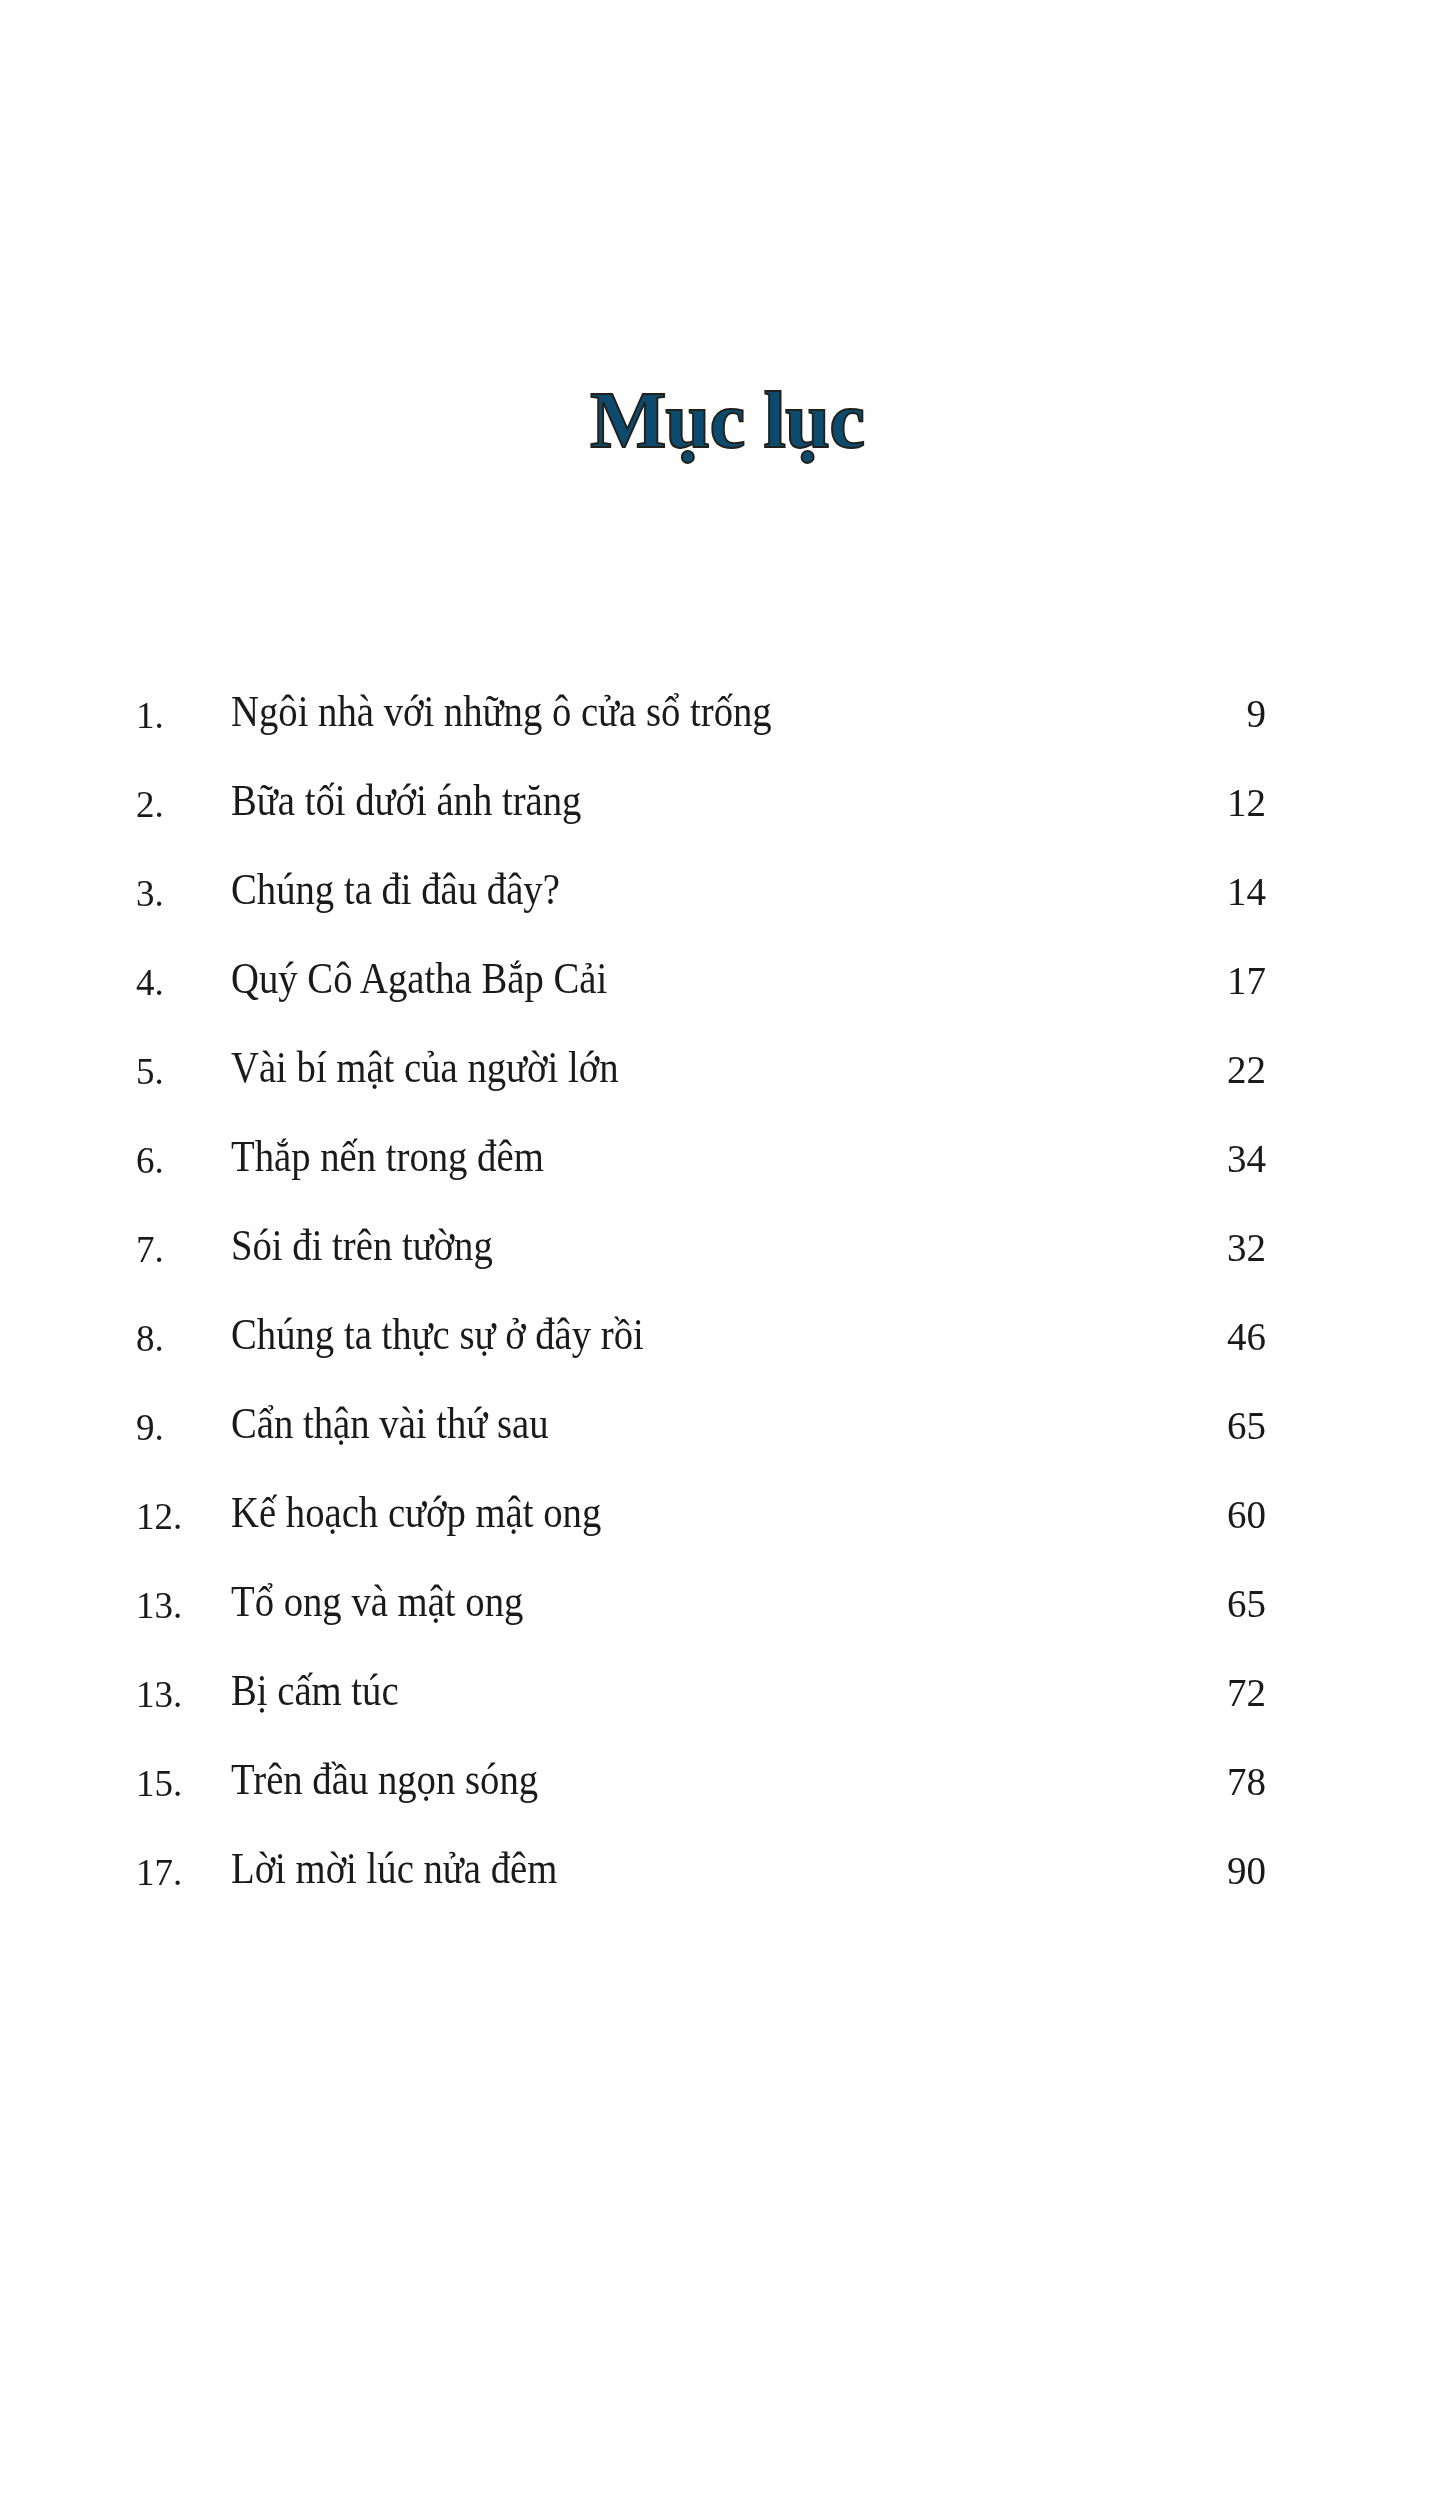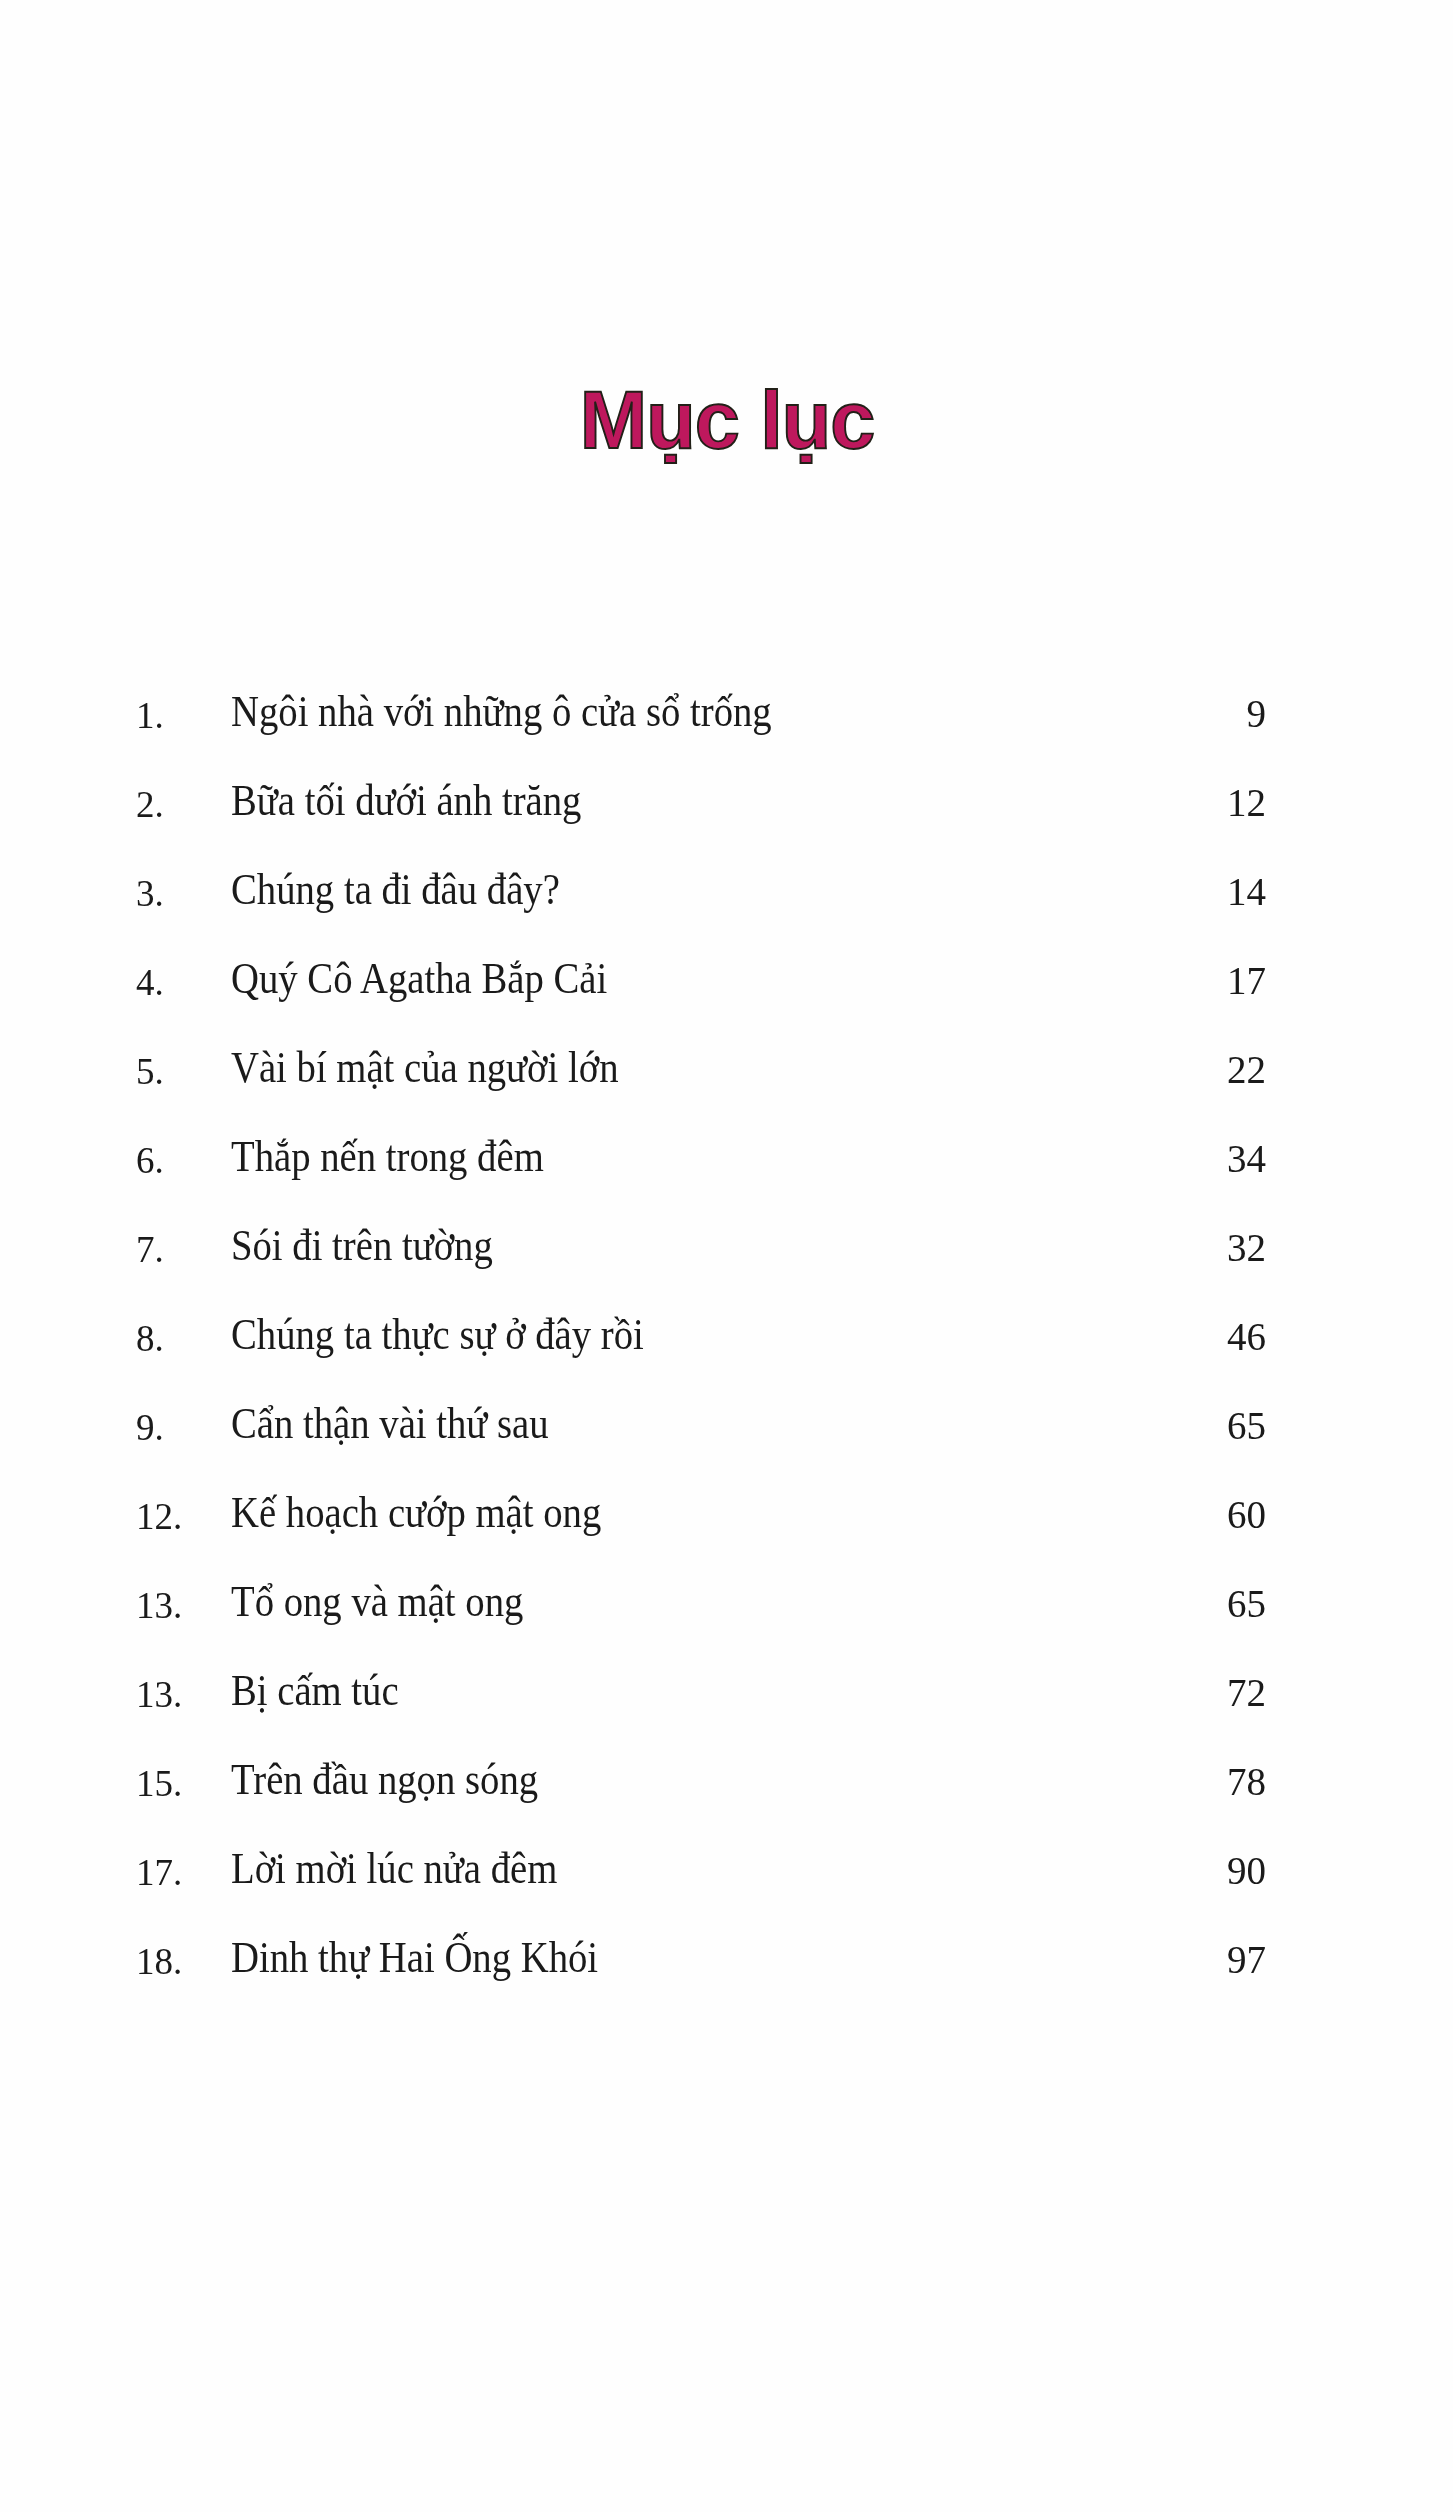--- a/index.html
+++ b/index.html
@@ -4,22 +4,22 @@
   <style>
     html, body { margin: 0; padding: 0; }
     body {
       width: 1454px; height: 2512px; background: #fefefe;
       position: relative; overflow: hidden;
       font-family: "Liberation Serif", "DejaVu Serif", serif; color: #1a1a1a;
     }
     .page-title {
       position: absolute; left: 0; right: 0; top: 320px;
       text-align: center; padding-left: 0;
-      font-family: Liberation Sans, sans-serif; font-weight: bold;
-      font-size: 81px; letter-spacing: -1px; color: #be185d;
+      font-family: Liberation Serif, serif; font-weight: bold;
+      font-size: 81px; letter-spacing: -1px; color: #0c4a6e;
       -webkit-text-stroke: 1.9px #222018;
     }
     .toc {
       position: absolute; left: 0; top: 667px; width: 1454px;
       margin: 0; padding: 0; list-style: none;
     }
     .toc-row {
       position: relative; height: 89px;
       font-size: 45px; line-height: 89px;
     }
@@ -103,19 +103,14 @@
   <li class="toc-row">
       <span class="toc-num">15.</span>
       <span class="toc-title">Trên đầu ngọn sóng</span>
       <span class="toc-page">78</span>
     </li>
   <li class="toc-row">
       <span class="toc-num">17.</span>
       <span class="toc-title">Lời mời lúc nửa đêm</span>
       <span class="toc-page">90</span>
     </li>
-  <li class="toc-row">
-      <span class="toc-num">18.</span>
-      <span class="toc-title">Dinh thự Hai Ống Khói</span>
-      <span class="toc-page">97</span>
-    </li>
 </ul>
 
 
 </body></html>

